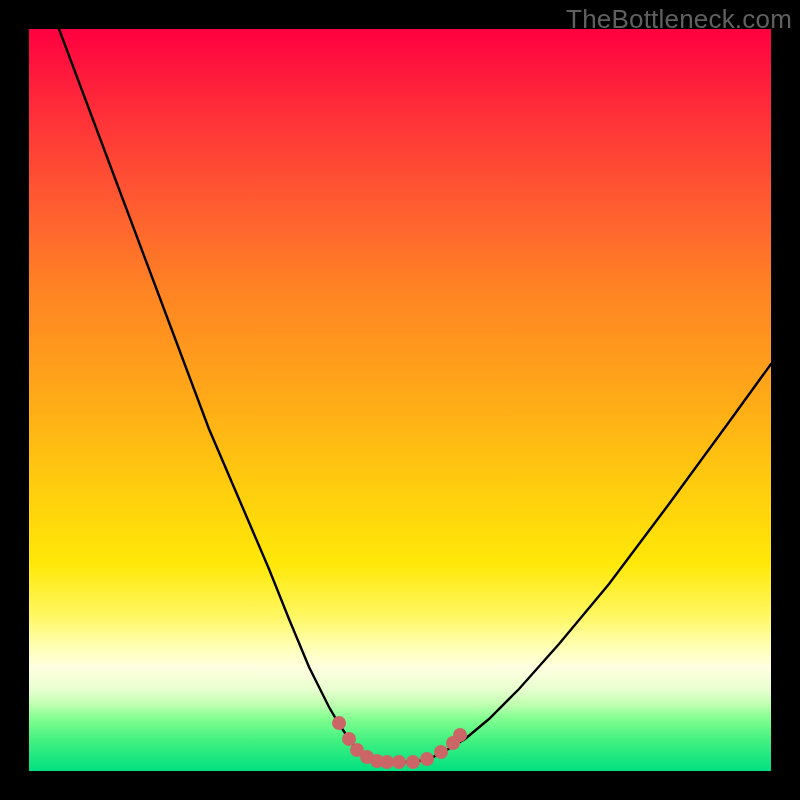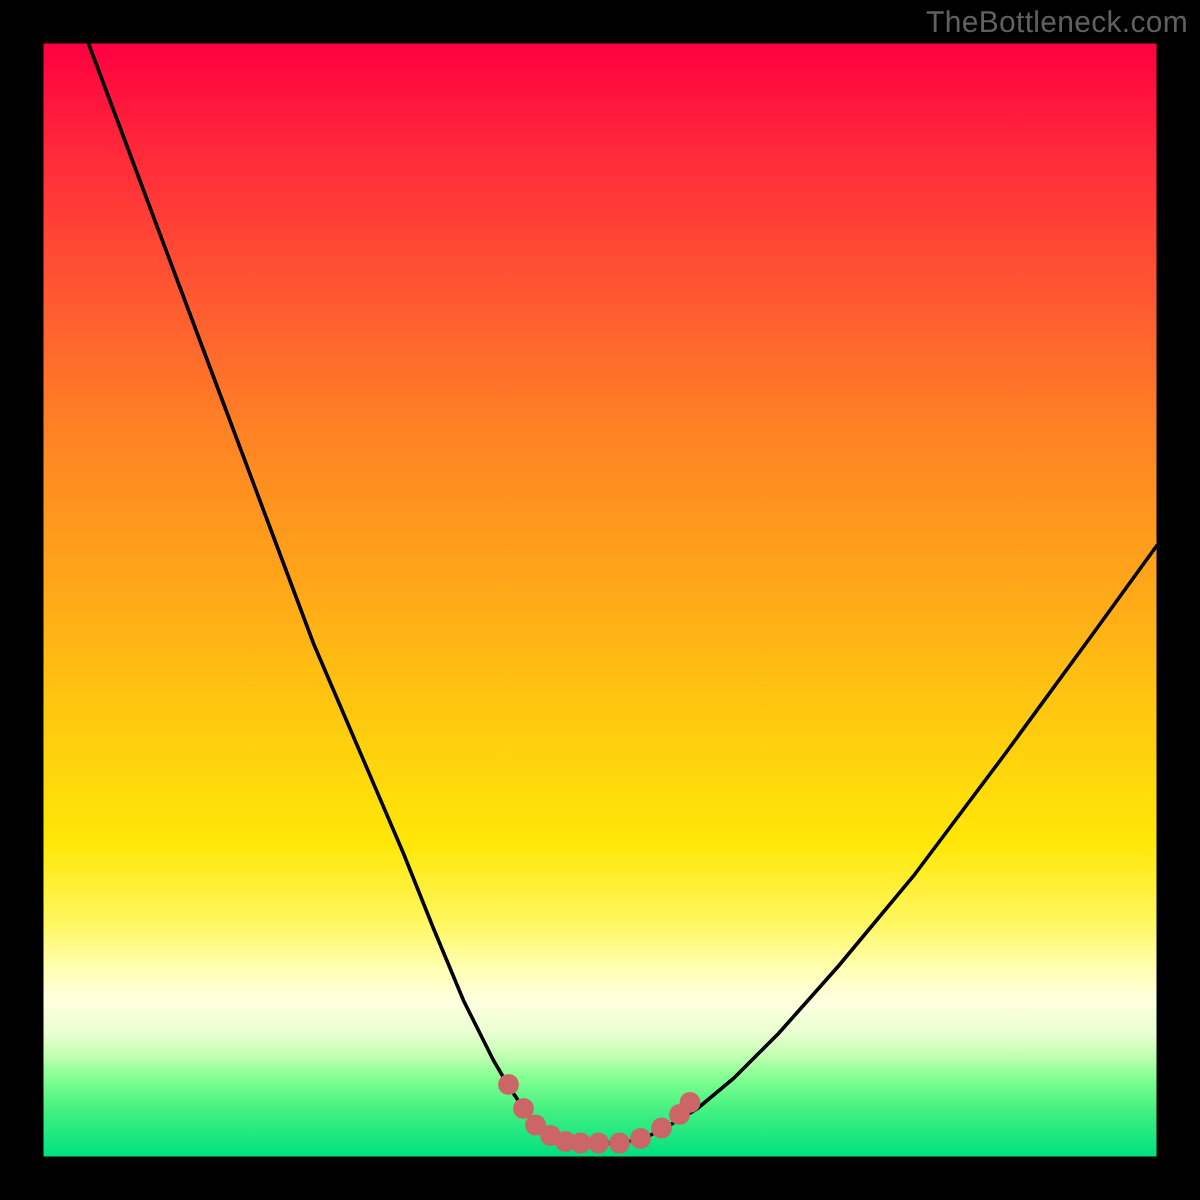--- a/index.html
+++ b/index.html
@@ -50,21 +50,21 @@
     left: 0;
     width: 742px;
     height: 742px;
     overflow: visible;
   }
   .watermark {
     position: absolute;
     top: 4px;
     right: 8px;
     color: #606060;
-    font-size: 20px;
+    font-size: 26px;
     font-weight: 400;
     letter-spacing: 0.2px;
   }
 </style>
 </head>
 <body>
 
 <div class="frame">
   <div class="plot">
     <svg viewBox="0 0 742 742">

